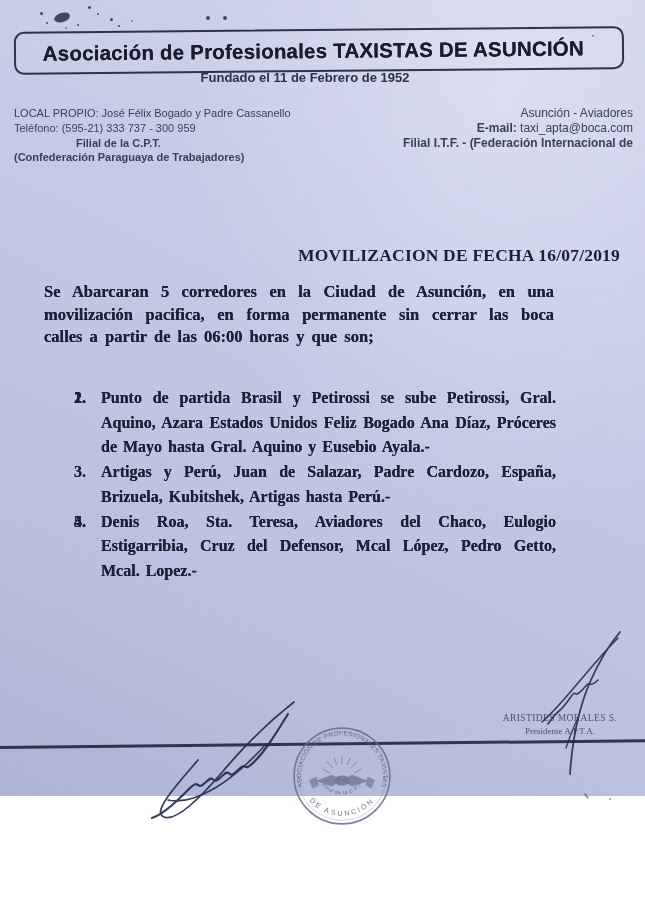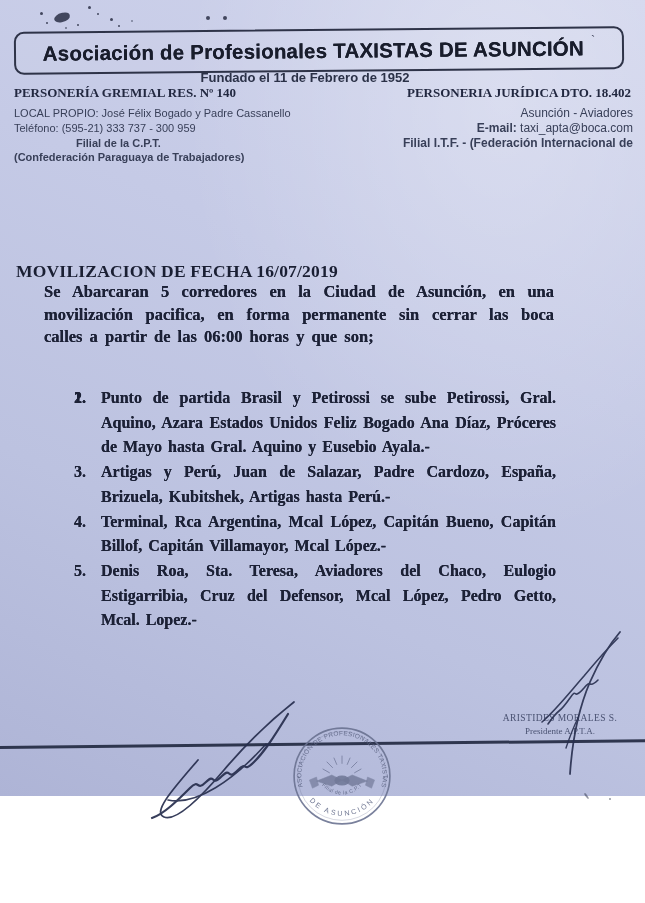--- a/index.html
+++ b/index.html
@@ -25,21 +25,21 @@
   .personeria{position:absolute;left:14px;right:14px;top:85px;display:flex;
               justify-content:space-between;font-family:"Liberation Serif",serif;
               font-weight:bold;font-size:13px;color:#222840;}
   .contact-left{position:absolute;left:14px;top:106px;font-size:11px;line-height:14.8px;color:#383f58;}
   .contact-right{position:absolute;right:12px;top:106px;font-size:12px;line-height:14.8px;
                  color:#383f58;text-align:right;}
   .bold{font-weight:bold;}
   .indent-l{padding-left:62px;}
   .pad-r{padding-right:34px;}
   
-  .doc-title{position:absolute;left:0;top:245px;width:620px;margin:16px;text-align:left;
+  .doc-title{position:absolute;left:0;top:245px;width:620px;margin:0;text-align:right;
              font-family:"Liberation Serif",serif;font-size:17.5px;font-weight:bold;
              color:#1a1f33;letter-spacing:.2px;}
   .intro{position:absolute;left:44px;top:281px;width:510px;margin:0;
          font-family:"Liberation Serif",serif;font-weight:bold;font-size:16.5px;
          line-height:22.6px;color:#1c2136;text-align:justify;word-spacing:3px;
          text-shadow:0 0 .4px #1c2136;}
   .routes{position:absolute;left:74px;top:386px;width:482px;margin:0;padding:0;
           list-style:none;font-family:"Liberation Serif",serif;font-weight:bold;
           font-size:16px;line-height:24.7px;color:#1c2136;text-shadow:0 0 .4px #1c2136;}
   .routes li{position:relative;padding-left:27px;text-align:justify;word-spacing:2px;}
@@ -74,45 +74,41 @@
   <div class="speck" style="left:206px;top:16px;width:4px;height:4px;"></div>
   <div class="speck" style="left:223px;top:16px;width:4px;height:4px;"></div>
   <div class="speck" style="left:583px;top:795px;width:7px;height:2px;transform:rotate(55deg);opacity:.5;"></div>
   <div class="speck" style="left:609px;top:798px;width:2px;height:2px;opacity:.5;"></div>
 
   <div class="org-box">
     <span class="org-title">Asociación de Profesionales TAXISTAS DE ASUNCIÓN</span>
     <span class="org-tick">`</span>
   </div>
   <div class="founded">Fundado el 11 de Febrero de 1952</div>
-  <div class="personeria">
-    <span>PERSONERÍA GREMIAL RES. Nº 140</span>
-    <span>PERSONERIA JURÍDICA DTO. 18.402</span>
-  </div>
 
   <div class="contact-left">
     <div>LOCAL PROPIO: José Félix Bogado y Padre Cassanello</div>
     <div>Teléfono: (595-21) 333 737 - 300 959</div>
     <div class="bold indent-l">Filial de la C.P.T.</div>
     <div class="bold">(Confederación Paraguaya de Trabajadores)</div>
   </div>
   <div class="contact-right">
     <div>Asunción - Aviadores</div>
     <div><span class="bold">E-mail:</span><span> taxi_apta@boca.com</span></div>
     <div class="bold">Filial I.T.F. - (Federación Internacional de</div>
   </div>
 
   <h1 class="doc-title">MOVILIZACION DE FECHA 16/07/2019</h1>
   <p class="intro">Se Abarcaran 5 corredores en la Ciudad de Asunción, en una movilización pacifica, en forma permanente sin cerrar las boca calles a partir de las 06:00 horas y que son;</p>
 
   <ol class="routes">
     <li><span class="num">1.</span></li>
     <li><span class="num">2.</span><span>Punto de partida Brasil y Petirossi se sube Petirossi, Gral. Aquino, Azara Estados Unidos Feliz Bogado Ana Díaz, Próceres de Mayo hasta Gral. Aquino y Eusebio Ayala.-</span></li>
     <li><span class="num">3.</span><span>Artigas y Perú, Juan de Salazar, Padre Cardozo, España, Brizuela, Kubitshek, Artigas hasta Perú.-</span></li>
-    <li><span class="num">4.</span><span>Terminal, Rca Argentina, Mcal López, Capitán Bueno, Capitán Billof, Capitán Villamayor, Mcal López.-</span></li>
+    <li><span class="num">4.</span></li>
     <li><span class="num">5.</span><span>Denis Roa, Sta. Teresa, Aviadores del Chaco, Eulogio Estigarribia, Cruz del Defensor, Mcal López, Pedro Getto, Mcal. Lopez.-</span></li>
   </ol>
 
   <div class="fold-line"></div>
 
   <div class="signer">
     <div class="signer-name">ARISTIDES MORALES S.</div>
     <div class="signer-title">Presidente A.P.T.A.</div>
   </div>
 

